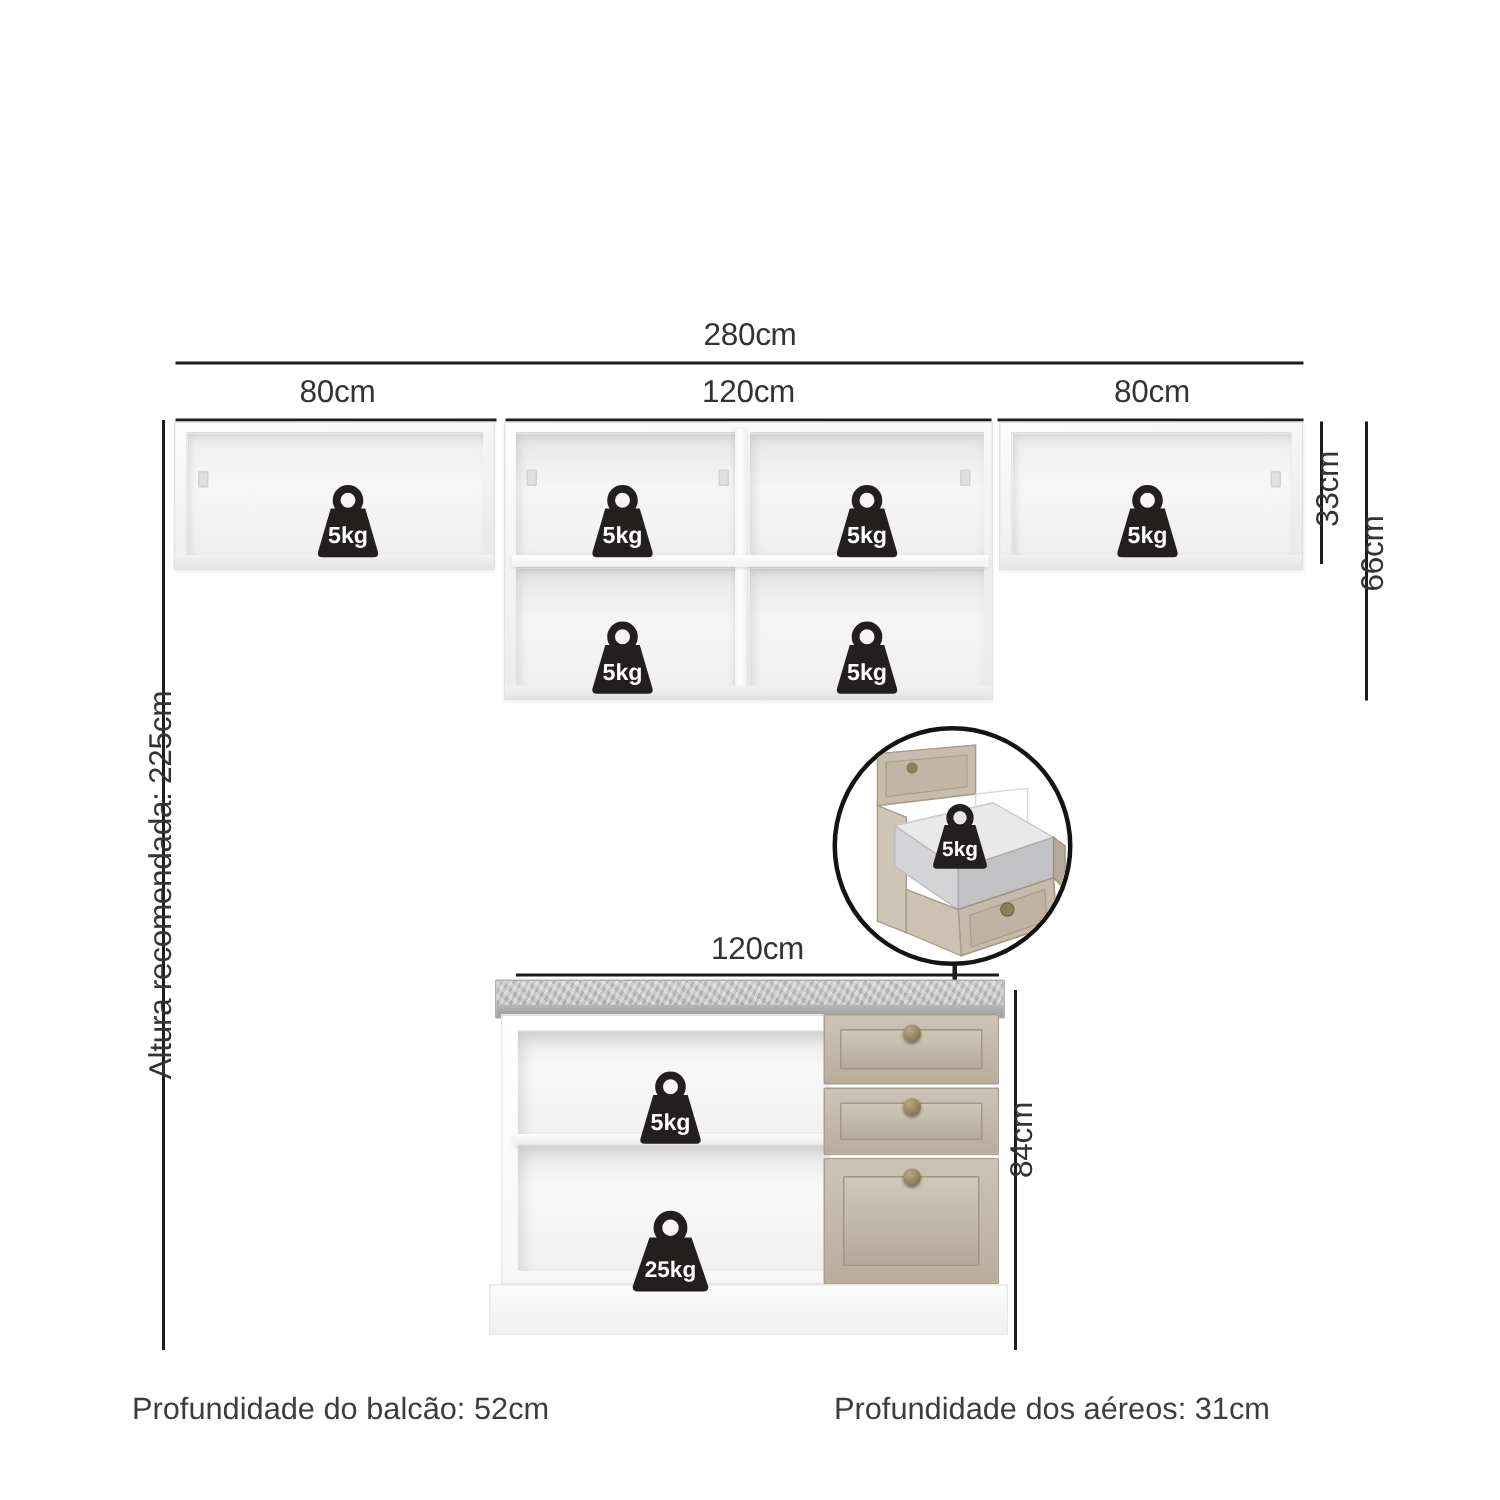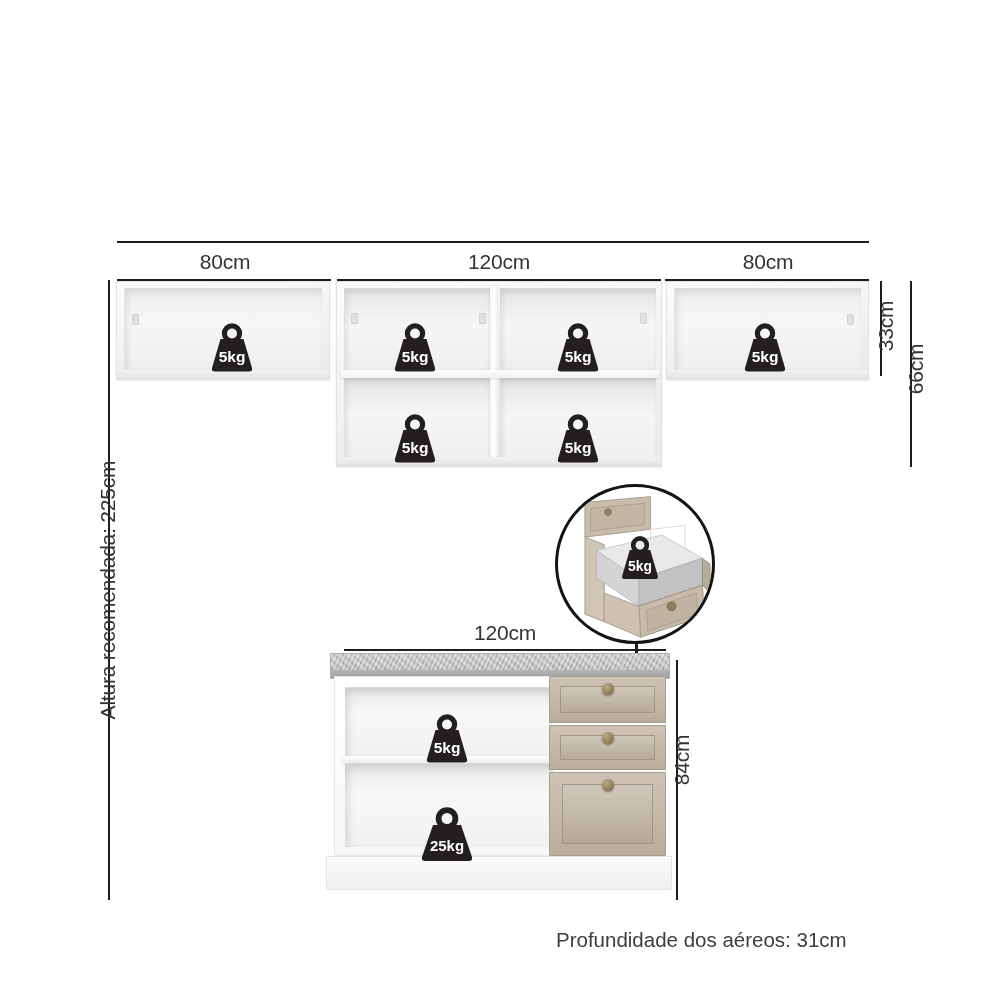--- a/index.html
+++ b/index.html
@@ -204,20 +204,21 @@
     color: #3d3d3d;
     white-space: nowrap;
   }
 </style>
 </head>
 <body>
 
 <div id="stage">
 
 
+  <div class="dim-label" style="left:402px; top:212px; width:196px;">280cm</div>
   <div class="dim-line" style="left:117px; top:241px; width:752px;"></div>
 
   <div class="dim-label" style="left:137px; top:250px; width:176px;">80cm</div>
   <div class="dim-line" style="left:117px; top:279px; width:214px;"></div>
 
   <div class="dim-label" style="left:399px; top:250px; width:200px;">120cm</div>
   <div class="dim-line" style="left:337px; top:279px; width:324px;"></div>
 
   <div class="dim-label" style="left:680px; top:250px; width:176px;">80cm</div>
   <div class="dim-line" style="left:665px; top:279px; width:204px;"></div>
@@ -367,15 +368,16 @@
     </svg>
   </div>
   <div class="weight w25" style="left:447px; top:836px;">
     <svg viewBox="0 0 70 56">
       <circle cx="35" cy="10.5" r="8.4" fill="none" stroke="#231f1f" stroke-width="5.8"></circle>
       <path d="M21 17 L49 17 L60 49 Q61 53 56.5 53 L13.5 53 Q9 53 10 49 Z" fill="#231f1f"></path>
       <text class="wtext" x="35" y="43" text-anchor="middle">25kg</text>
     </svg>
   </div>
 
+  <div class="note" style="left:88px; top:928px;">Profundidade do balcão: 52cm</div>
   <div class="note" style="left:556px; top:928px;text-align:right;">Profundidade dos aéreos: 31cm</div>
 
 </div>
 
 </body></html>

